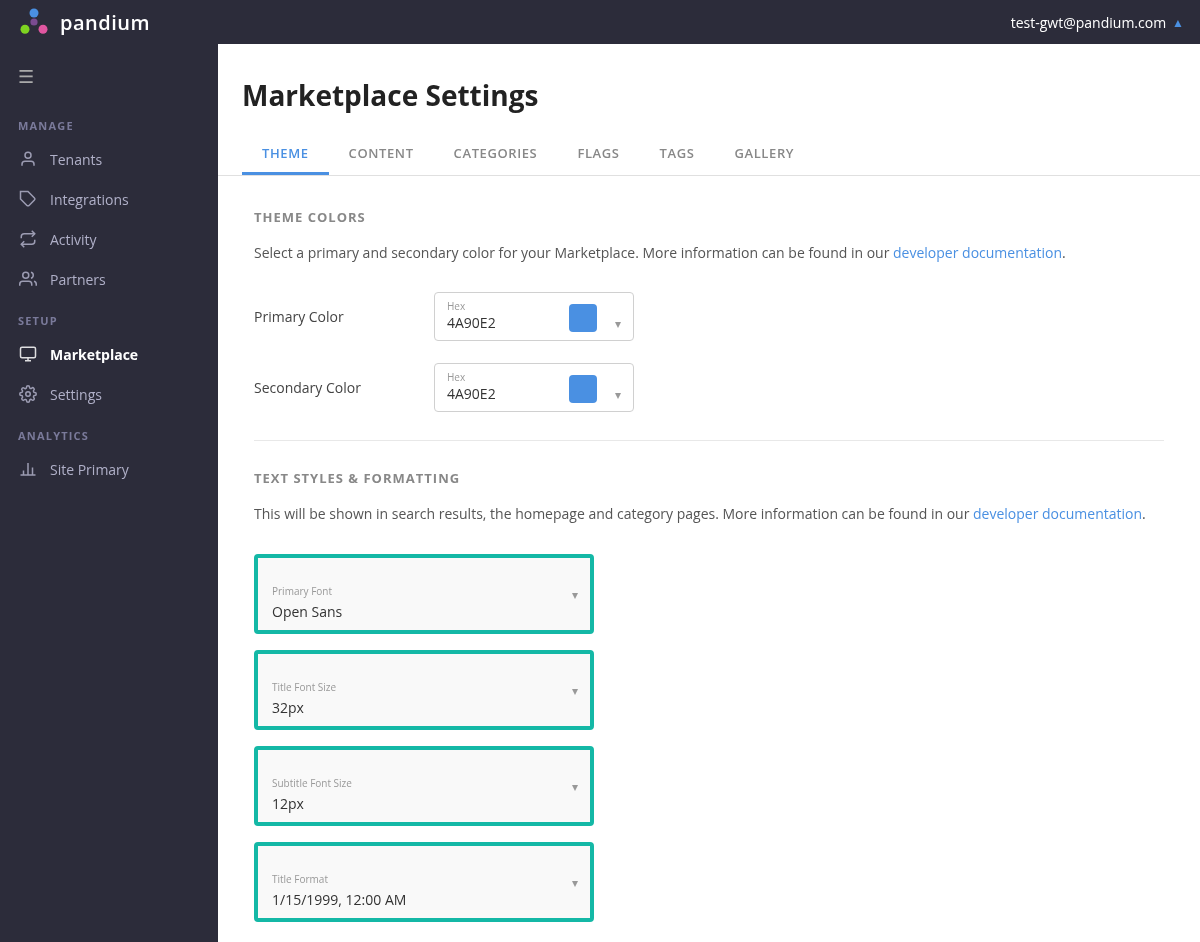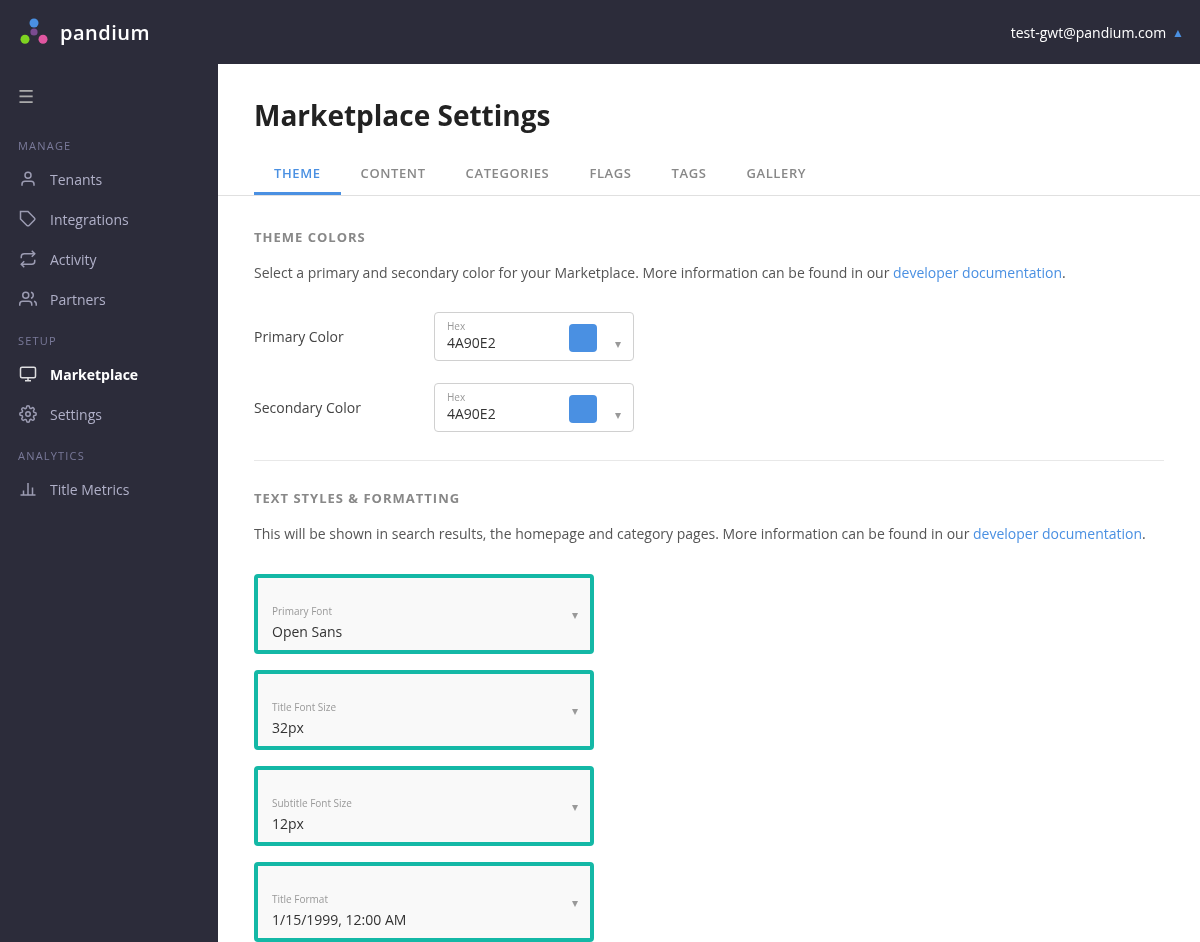--- a/index.html
+++ b/index.html
@@ -1,21 +1,21 @@
 <!DOCTYPE html>
 <html><head>
   <meta charset="utf-8">
   <style>
     * { box-sizing: border-box; margin: 0; padding: 0; }
     body { font-family: 'Open Sans', Arial, sans-serif; background: #f5f5f5; display: flex; flex-direction: column; height: 942px; overflow: hidden; }
 
     
     .topbar {
       background: #2c2c3a;
-      height: 64px;
+      height: 44px;
       display: flex;
       align-items: center;
       justify-content: space-between;
       padding: 0 16px;
       flex-shrink: 0;
     }
     .topbar-logo {
       display: flex;
       align-items: center;
       gap: 8px;
@@ -62,21 +62,21 @@
     }
     .sidebar-menu-btn {
       color: #aaa;
       font-size: 18px;
       padding: 8px 18px 16px;
       cursor: pointer;
     }
     .sidebar-section-label {
       color: #7a7a9a;
       font-size: 11px;
-      font-weight: 400;
+      font-weight: 700;
       letter-spacing: 1.2px;
       padding: 14px 18px 6px;
       text-transform: uppercase;
     }
     .sidebar-item {
       display: flex;
       align-items: center;
       gap: 12px;
       padding: 10px 18px;
       color: #b0b0c8;
@@ -101,21 +101,21 @@
     
     .main {
       flex: 1;
       background: #fff;
       overflow-y: auto;
       display: flex;
       flex-direction: column;
     }
 
     .page-header {
-      padding: 32px 36px 0;
+      padding: 32px 24px 0;
       border-bottom: 1px solid #e0e0e0;
     }
     .page-title {
       font-size: 28px;
       font-weight: 700;
       color: #222;
       margin-bottom: 20px;
     }
     .tabs {
       display: flex;
@@ -358,21 +358,21 @@
 
     <div class="sidebar-item">
       <span class="sidebar-item-icon">
         <svg width="18" height="18" viewBox="0 0 24 24" fill="none" stroke="currentColor" stroke-width="2">
           <line x1="18" y1="20" x2="18" y2="10"></line>
           <line x1="12" y1="20" x2="12" y2="4"></line>
           <line x1="6" y1="20" x2="6" y2="14"></line>
           <line x1="2" y1="20" x2="22" y2="20"></line>
         </svg>
       </span>
-      <span>Title Metrics</span>
+      <span>Site Primary</span>
     </div>
   </nav>
 
   <main class="main">
     <div class="page-header">
       <h1 class="page-title">Marketplace Settings</h1>
       <div class="tabs">
         <div class="tab active">
           <span>THEME</span>
         </div>

